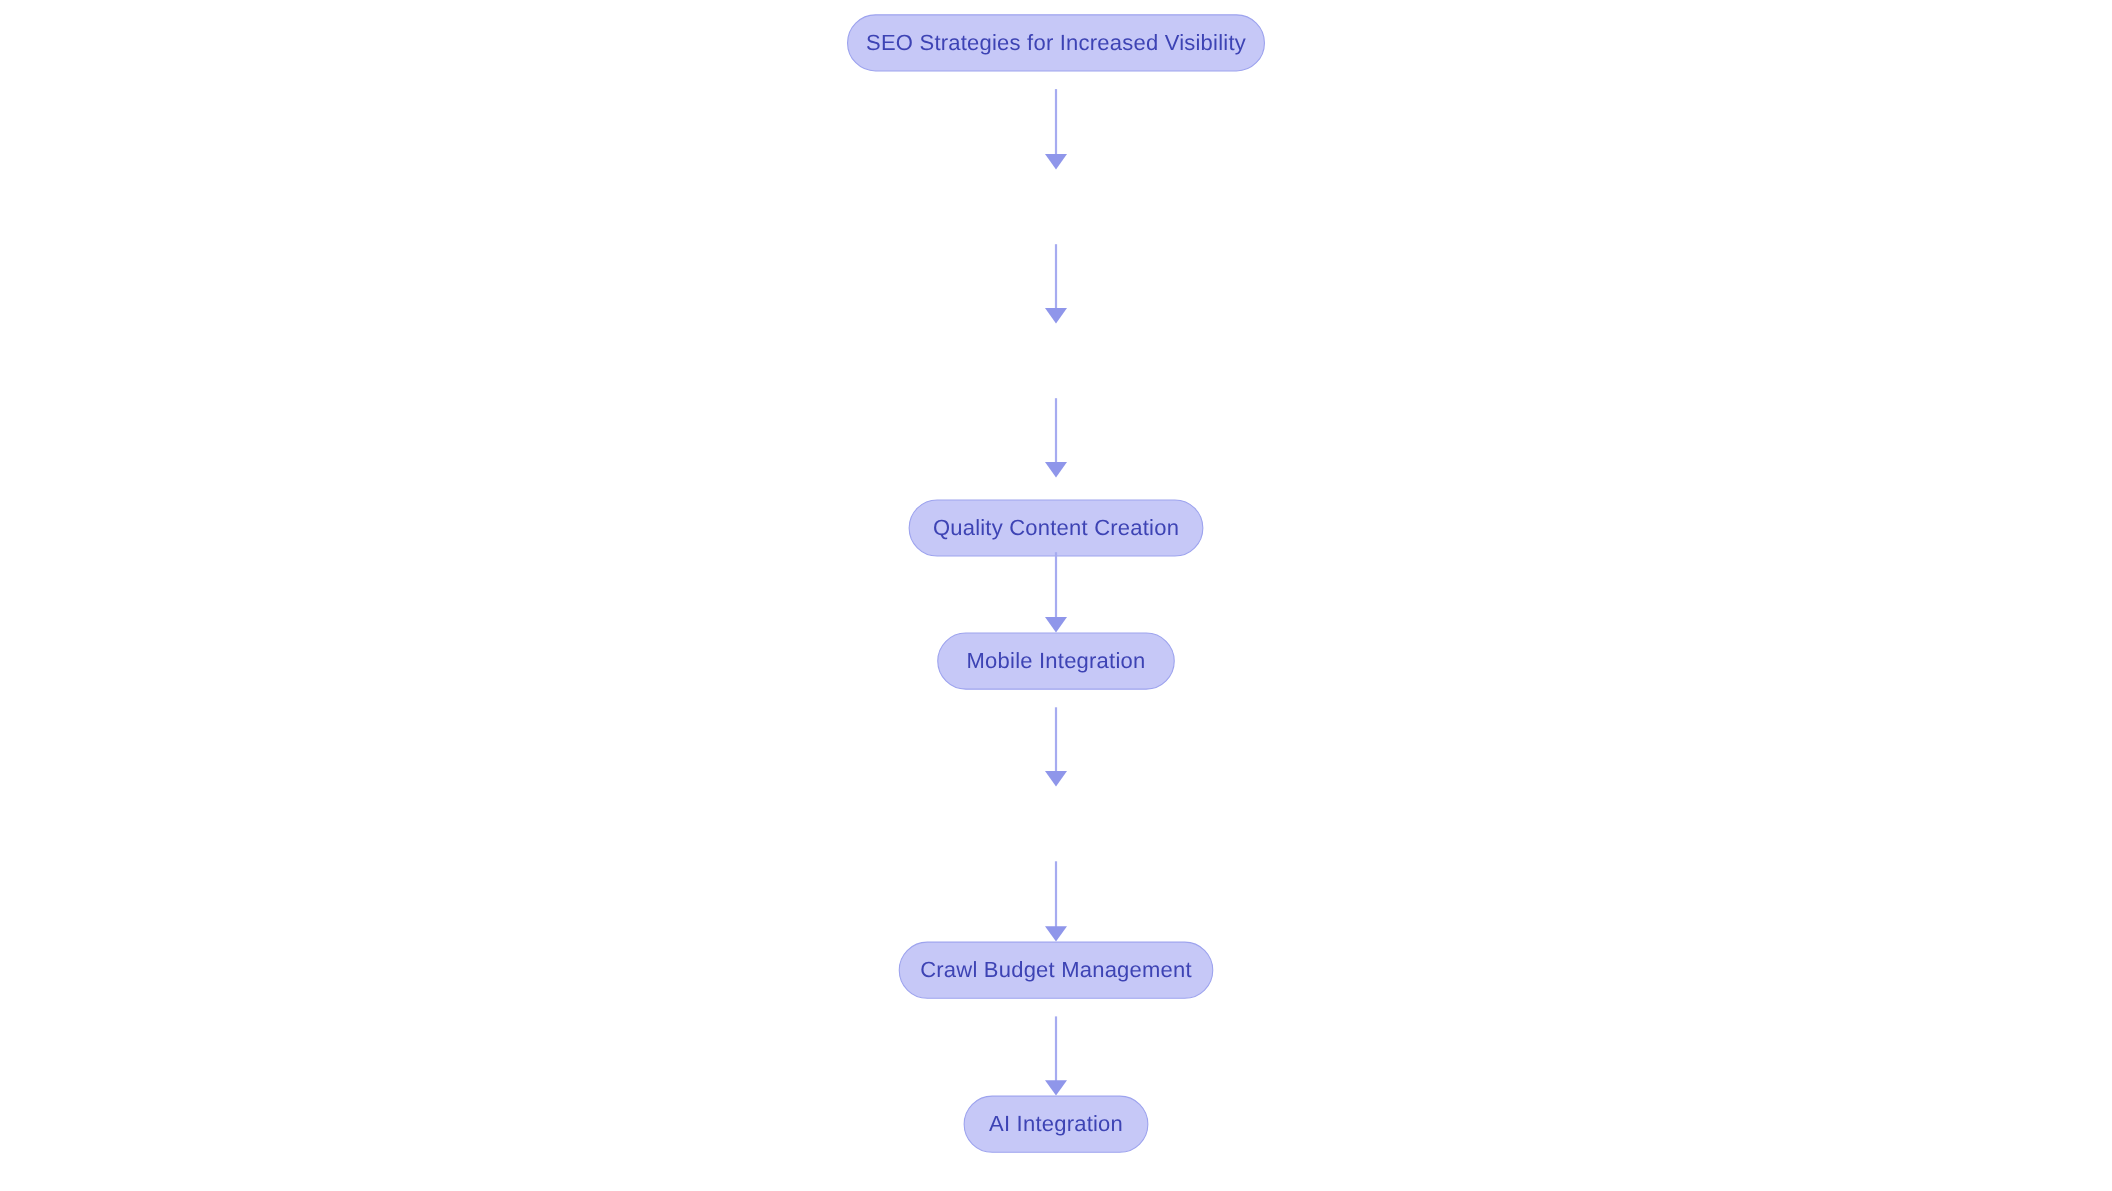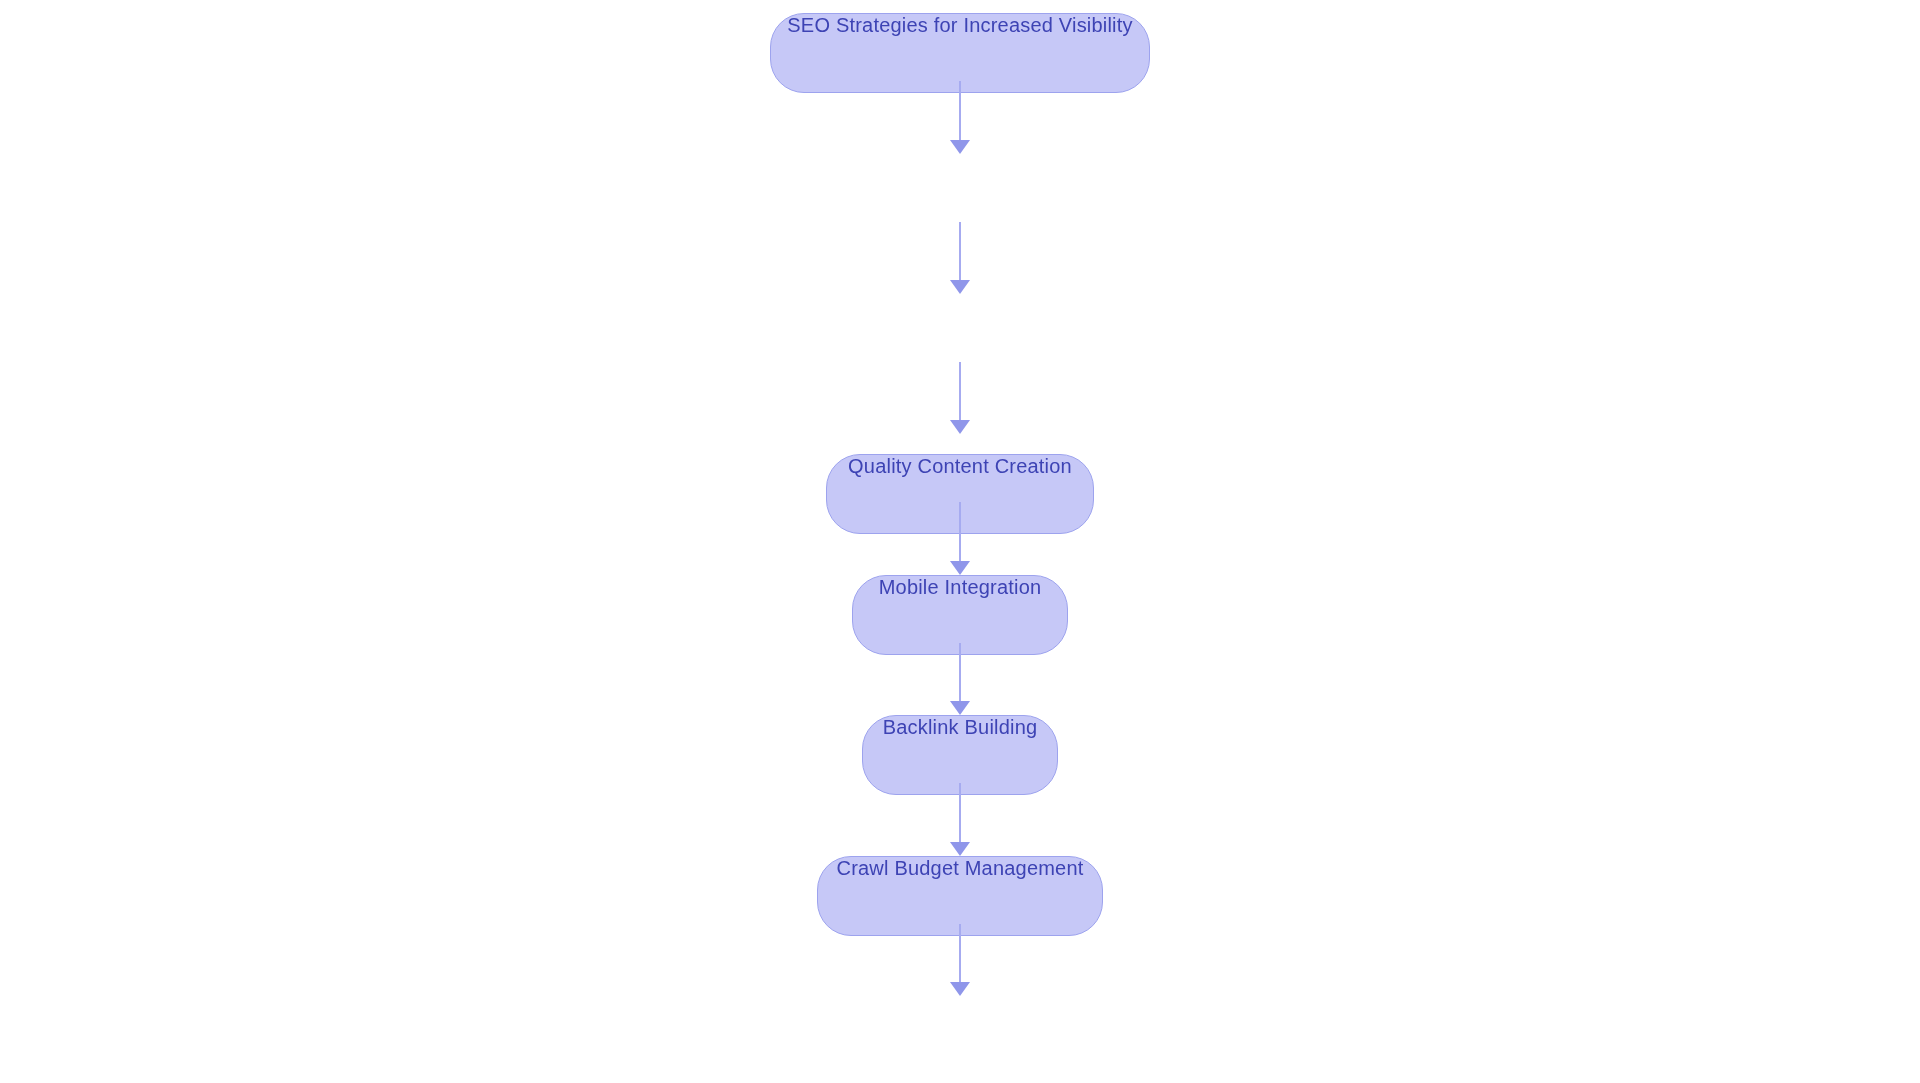--- a/index.html
+++ b/index.html
@@ -20,26 +20,26 @@
     position: relative;
     width: 1920px;
     height: 1083px;
     background: var(--background);
     overflow: hidden;
   }
   .node {
     position: absolute;
     left: 960px;
     transform: translateX(-50%);
-    height: 80px;
+    height: 52px;
     border-radius: 34px;
     background: var(--node-fill);
     border: 1.5px solid var(--node-border);
     display: flex;
-    align-items: flex-start;
+    align-items: center;
     justify-content: center;
     padding: 0 24px;
   }
   .node-label {
     color: var(--node-text);
     font-size: 20px;
     letter-spacing: 0.2px;
     white-space: nowrap;
   }
   .n0 { top: 13px;  width: 380px; }
@@ -119,32 +119,32 @@
 
   <div class="node n4">
     <span class="node-label">Mobile Integration</span>
   </div>
 
   <div class="arrow a4">
     <div class="shaft"></div>
     <div class="head"></div>
   </div>
 
-  <div class="node n5">
-    <span class="node-label">Backlink Building</span>
-  </div>
 
   <div class="arrow a5">
     <div class="shaft"></div>
     <div class="head"></div>
   </div>
 
   <div class="node n6">
     <span class="node-label">Crawl Budget Management</span>
   </div>
 
   <div class="arrow a6">
     <div class="shaft"></div>
     <div class="head"></div>
   </div>
 
+  <div class="node n7">
+    <span class="node-label">AI Integration</span>
+  </div>
 
 </div>
 
 </body></html>

